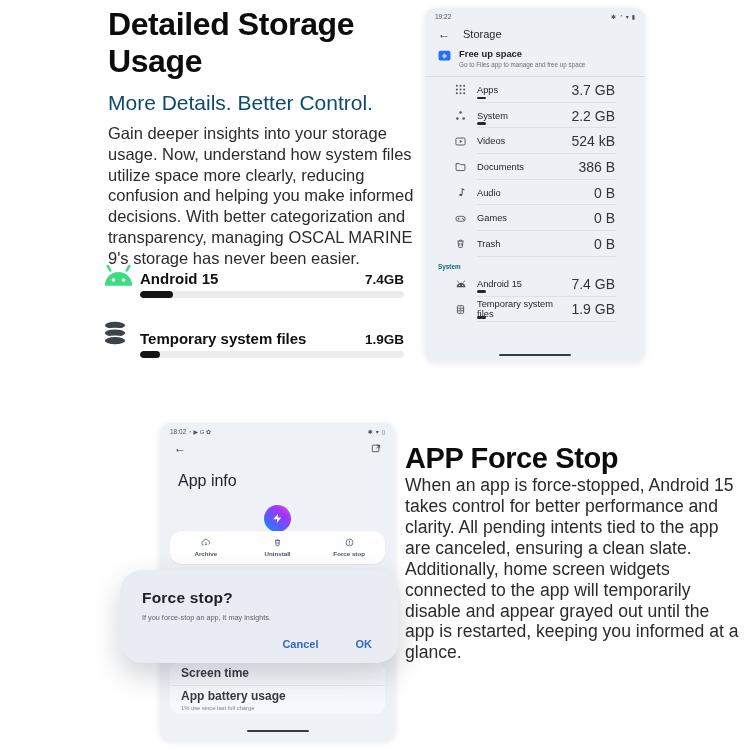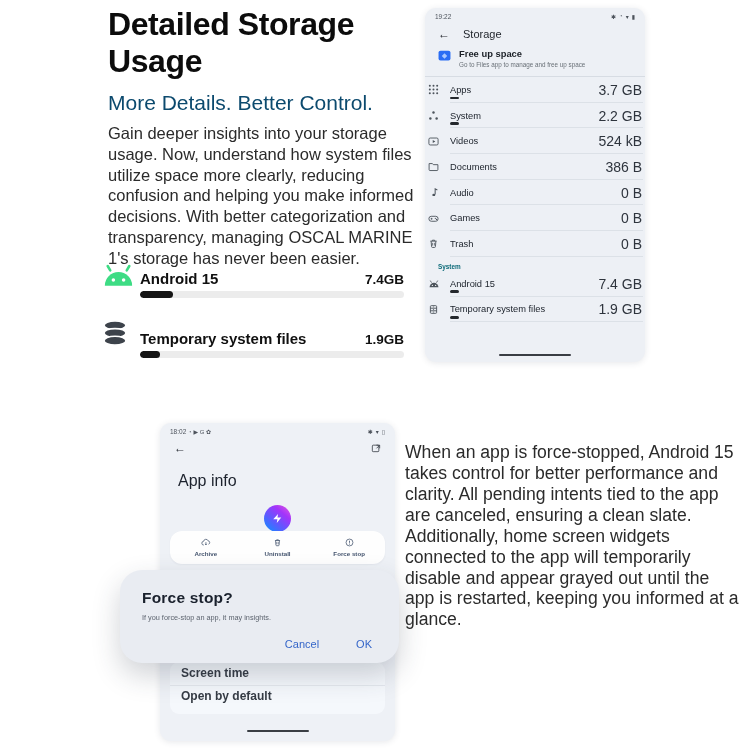--- a/index.html
+++ b/index.html
@@ -33,21 +33,21 @@
 
   
   .phone-storage{left:425px;top:8px;width:220px;height:354px}
   .pheader{display:flex;align-items:center;gap:13px;padding:7px 13px 3px}
   .pback{font-size:12px;color:#1f232a}
   .ptitle{font-size:11px;color:#1f232a}
   .freeup{display:flex;gap:8px;padding:4px 13px 8px;border-bottom:1px solid #d7dce3;align-items:flex-start}
   .fu-ic{margin-top:1px;display:flex}
   .fu-t{font-size:9.4px;font-weight:600;color:#1b2027}
   .fu-s{font-size:6.3px;color:#697077;margin-top:2px}
-  .srow{position:relative;display:flex;align-items:center;height:25.7px;margin:0 3px}
+  .srow{position:relative;display:flex;align-items:center;height:25.7px;margin:0 30px}
   .srow::after{content:'';position:absolute;left:22px;right:-1px;bottom:0;height:1px;background:#dce1e7}
   .ric{width:12px;display:flex;color:#4d545c}
   .rlabel{flex:1;margin-left:10px;font-size:9.3px;color:#20262f}
   .rval{font-size:14px;color:#2e343d}
   .dash{position:absolute;left:22px;bottom:3.5px;width:9px;height:2.6px;border-radius:2px;background:#24282d}
   .syslab{margin:6px 13px 1px;font-size:6.4px;font-weight:700;color:#0c6a78}
   .gest{position:absolute;bottom:6px;left:50%;transform:translateX(-50%);width:72px;height:2.5px;border-radius:2px;background:#393d43}
 
   
   .phone-appinfo{left:160px;top:423px;width:235px;height:318px;background:#eef1f6}
@@ -67,21 +67,21 @@
   .lrow.first{border-bottom:1px solid #e4e8ee;padding-bottom:5px}
   .llabel{font-size:12px;font-weight:600;color:#363c45}
   .lsub{font-size:5.8px;color:#7d848d;margin-top:1.5px}
   .gest2{position:absolute;bottom:9px;left:50%;transform:translateX(-50%);width:62px;height:2.2px;border-radius:2px;background:#3a3e44}
 
   
   .dialog{left:120px;top:570px;width:279px;height:93px;background:#e9ecf2;border-radius:22px;box-shadow:0 12px 28px rgba(40,50,70,.22)}
   .dtitle{margin:19px 0 0 22px;font-size:15.5px;font-weight:600;color:#1a212d;letter-spacing:.2px}
   .dmsg{margin:6px 0 0 22px;font-size:7.3px;color:#5d646f}
   .dbtns{position:absolute;right:27px;bottom:13px;display:flex;gap:37px}
-  .dbtn{font-size:11px;font-weight:400;color:#3566c9;cursor:pointer}
+  .dbtn{font-size:11px;font-weight:700;color:#3566c9;cursor:pointer}
 
   .ic{display:block}
 </style>
 </head>
 <body>
 
 <svg width="0" height="0" style="position:absolute">
   <defs>
     <symbol id="sy-grid" viewBox="0 0 12 12">
         <g fill="currentColor">
@@ -167,21 +167,21 @@
       </symbol>
     <symbol id="sy-bolt" viewBox="0 0 12 12">
         <path d="M2.6 6.6 6.4 2.4 6 5.2h3L5.4 9.6l.5-3z" fill="#fff"></path>
       </symbol>
   </defs>
 </svg>
 
 <div class="abs copy-top">
   <h1 class="h1">Detailed Storage Usage</h1>
   <h2 class="h2">More Details. Better Control.</h2>
-  <p class="body-p">Gain deeper insights into your storage usage. Now, understand how system files utilize space more clearly, reducing confusion and helping you make informed decisions. With better categorization and transparency, managing OSCAL MARINE 1's storage has never been easier.</p>
+  <p class="body-p">Gain deeper insights into your storage usage. Now, understand how system files utilize space more clearly, reducing confusion and helping you make informed decisions. With better categorization and transparency, managing OSCAL MARINE 9's storage has never been easier.</p>
 </div>
 
 <div class="abs hl" style="top:261px">
   <div class="hl-head">
     <span class="hl-icon">
         <svg class="ic" width="37" height="26">
           <use href="#sy-android"></use>
         </svg>
       </span>
     <span class="hl-label">Android 15</span>
@@ -377,31 +377,36 @@
         </span>
       <span class="act-l">Force stop</span>
     </div>
   </div>
 
   <div class="listcard">
     <div class="lrow first">
       <div class="llabel">Screen time</div>
     </div>
     <div class="lrow">
+      <div class="llabel">App battery usage</div>
+      <div class="lsub">1% use since last full charge</div>
+    </div>
+    <div class="lrow">
       <div class="llabel">Open by default</div>
 
     </div>
   </div>
   <div class="gest2"></div>
 </div>
 
 <div class="abs dialog">
   <div class="dtitle">Force stop?</div>
   <div class="dmsg">If you force-stop an app, it may insights.</div>
   <div class="dbtns">
     <span class="dbtn">Cancel</span>
     <span class="dbtn">OK</span>
   </div>
 </div>
 
 <div class="abs copy-bottom">
+  <h1 class="h1 h1b">APP Force Stop</h1>
   <p class="body-p body-pb">When an app is force-stopped, Android 15 takes control for better performance and clarity. All pending intents tied to the app are canceled, ensuring a clean slate. Additionally, home screen widgets connected to the app will temporarily disable and appear grayed out until the app is restarted, keeping you informed at a glance.</p>
 </div>
 
 </body></html>

